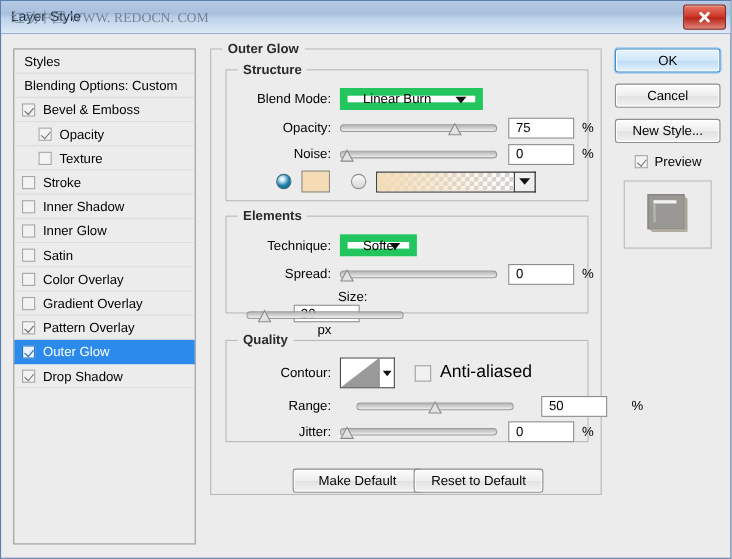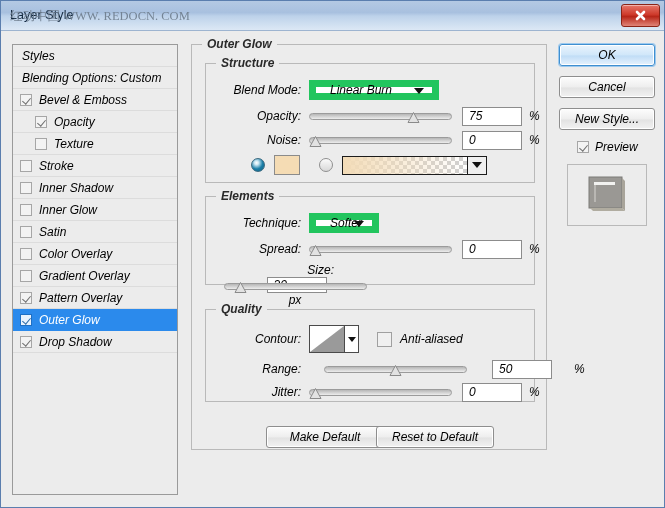--- a/index.html
+++ b/index.html
@@ -29,21 +29,21 @@
   }
   #close-btn{
     position:absolute;right:4px;top:3px;width:37px;height:21px;
     background:linear-gradient(to bottom,#e6776a 0%,#cf3b2c 45%,#b82618 55%,#e08478 100%);
     border:1px solid #8a2417;border-radius:3px;
     display:flex;align-items:center;justify-content:center;cursor:pointer;
     box-shadow:inset 0 1px 0 rgba(255,255,255,.45);
   }
   #close-btn svg{display:block;}
   
-  #body{flex:1;position:relative;font-style:italic;}
+  #body{flex:1;position:relative;}
   
   #styles-panel{
     position:absolute;left:11px;top:13px;width:166px;height:451px;
     background:#ececec;border:1px solid #9a9a9a;box-sizing:border-box;
   }
   .style-row{
     height:22px;display:flex;align-items:center;
     border-bottom:1px solid #dcdcdc;padding-left:7px;box-sizing:border-box;
     cursor:pointer;white-space:nowrap;
   }
@@ -361,21 +361,21 @@
             <div class="contour-box" style="margin-left:8px;">
               <svg width="34" height="26" viewBox="0 0 34 26">
                 <rect x="0" y="0" width="34" height="26" fill="#ffffff"></rect>
                 <polygon points="0,26 34,26 34,0" fill="#9a9a9a"></polygon>
               </svg>
             </div>
             <div class="contour-arrow-btn">
               <span class="arrow"></span>
             </div>
             <div class="aa-cb" style="margin-left:18px;"></div>
-            <span style="margin-left:8px;font-size:12px;">Anti-aliased</span>
+            <span style="margin-left:8px;font-size:16px;">Anti-aliased</span>
           </div>
 
           <div class="row" style="left:10px;top:49px;gap:15px;">
             <div class="rlabel" style="width:85px;">Range:</div>
             <div class="slider" style="margin-left:8px;">
               <div class="track"></div>
               <div class="thumb" style="left: 65px;">
                 <svg width="13" height="13" viewBox="0 0 13 13">
                     <polygon points="6.5,1.5 12,11.5 1,11.5" fill="#e2e2e2" stroke="#8a8a8a" stroke-width="1"></polygon>
                   </svg>

